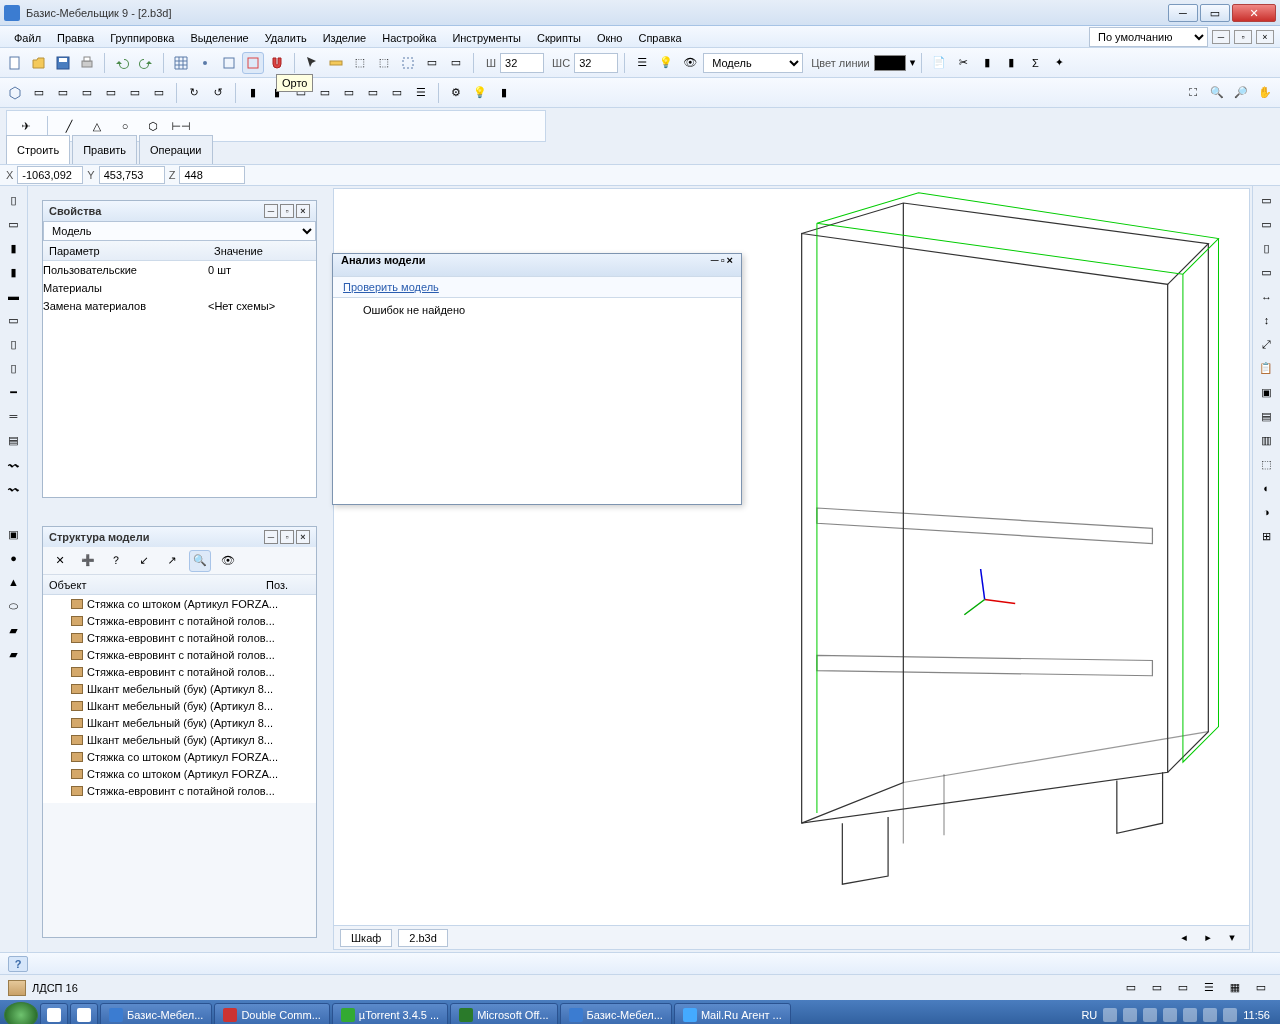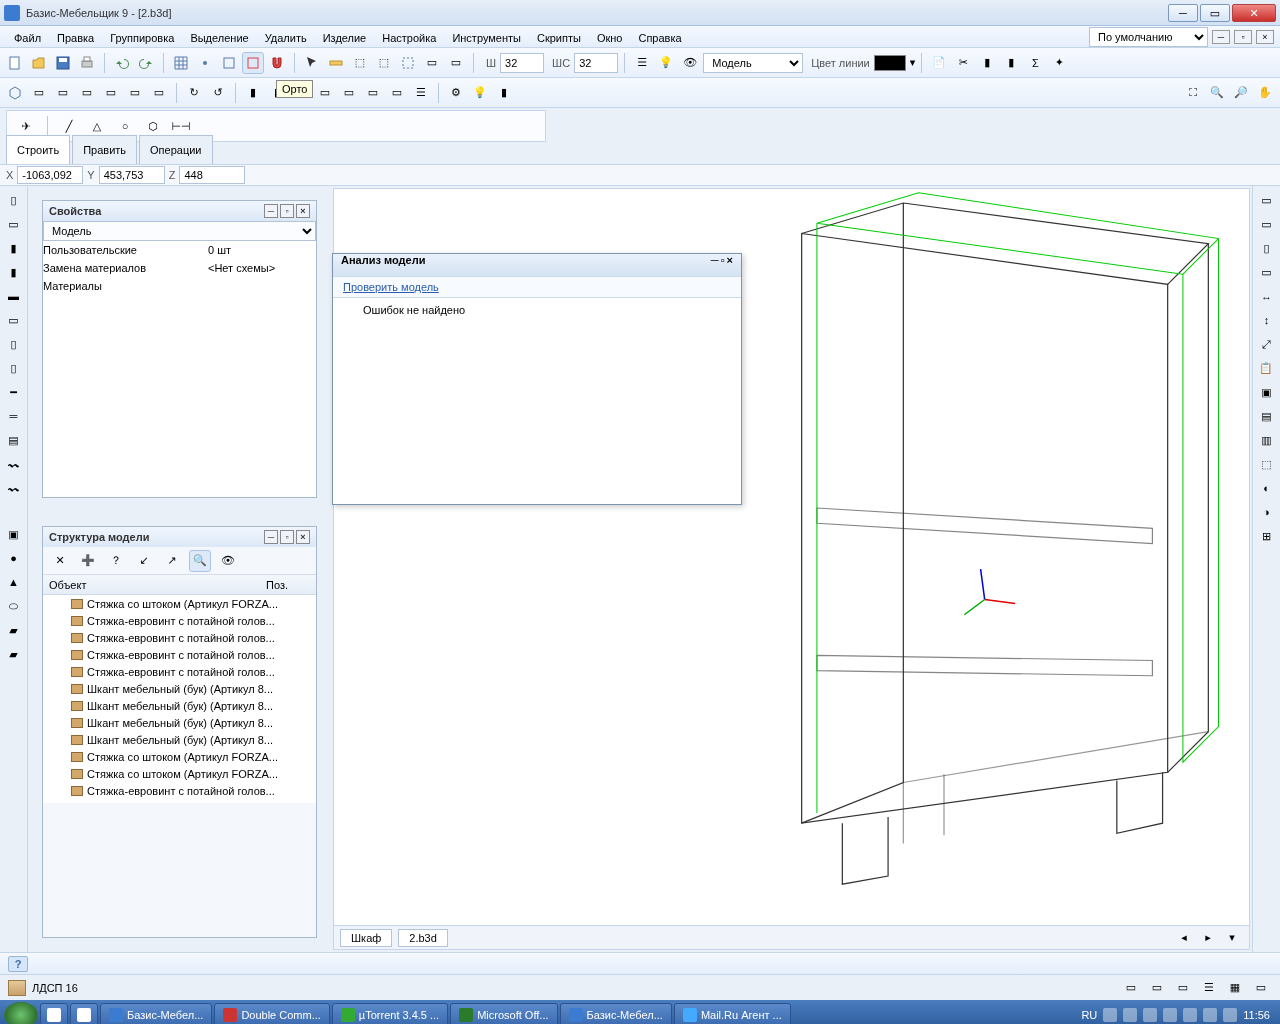--- a/index.html
+++ b/index.html
@@ -69,21 +69,21 @@
 .mat-swatch { width: 18px; height: 16px; background: linear-gradient(#e5c89a,#c9a168); border: 1px solid #9a7c4a; }
 .material-bar .right-icons { margin-left: auto; display: flex; gap: 4px; }
 
 .taskbar { height: 30px; background: linear-gradient(#4a7dbf,#2b5a98); display: flex; align-items: center; padding: 0 4px; gap: 2px; }
 .start-orb { width: 34px; height: 26px; background: radial-gradient(circle,#6fc36f,#1a5a1a); border-radius: 50%; border: 1px solid #3a7a3a; cursor: pointer; }
 .task-item { height: 24px; padding: 0 8px; background: linear-gradient(#5b8acb,#3a6aae); border: 1px solid #2a5290; border-radius: 3px; display: flex; align-items: center; gap: 4px; color: #fff; cursor: pointer; max-width: 120px; overflow: hidden; white-space: nowrap; font-size: 11px; }
 .task-item .ti-icon { width: 14px; height: 14px; background: #fff; border-radius: 2px; flex-shrink: 0; }
 .tray { margin-left: auto; display: flex; align-items: center; gap: 6px; color: #fff; padding-right: 6px; }
 .tray .tray-icon { width: 14px; height: 14px; background: rgba(255,255,255,0.4); border-radius: 2px; }
 
-.tooltip { position: absolute; left: 276px; top: 80px; background: #ffffe1; border: 1px solid #888; padding: 2px 5px; font-size: 11px; z-index: 100; }
+.tooltip { position: absolute; left: 276px; top: 74px; background: #ffffe1; border: 1px solid #888; padding: 2px 5px; font-size: 11px; z-index: 100; }
 </style>
 </head>
 <body>
 
 <div class="titlebar">
   <div class="app-icon"></div>
   <div class="title">Базис-Мебельщик 9 - [2.b3d]</div>
   <div class="winbtn">─</div>
   <div class="winbtn">▭</div>
   <div class="winbtn closebtn">✕</div>
@@ -302,32 +302,36 @@
     <div class="panel" style="height:298px">
       <div class="panel-head">
         <span>Свойства</span>
         <div class="pbtns">
           <div class="pbtn">─</div>
           <div class="pbtn">▫</div>
           <div class="pbtn">×</div>
         </div>
       </div>
       <select class="prop-combo"><option>Модель</option></select>
+      <div class="prop-head-row">
+        <div style="width:165px">Параметр</div>
+        <div>Значение</div>
+      </div>
       <div class="panel-body">
         <div class="prop-row">
             <div class="c1">Пользовательские</div>
             <div class="c2">0 шт</div>
           </div>
         <div class="prop-row">
+            <div class="c1">Материалы</div>
+            <div class="c2"></div>
+          </div>
+        <div class="prop-row">
             <div class="c1">Замена материалов</div>
             <div class="c2">&lt;Нет схемы&gt;</div>
-          </div>
-        <div class="prop-row">
-            <div class="c1">Материалы</div>
-            <div class="c2"></div>
           </div>
       </div>
     </div>
 
     <div class="panel" style="flex:1">
       <div class="panel-head">
         <span>Структура модели</span>
         <div class="pbtns">
           <div class="pbtn">─</div>
           <div class="pbtn">▫</div>

